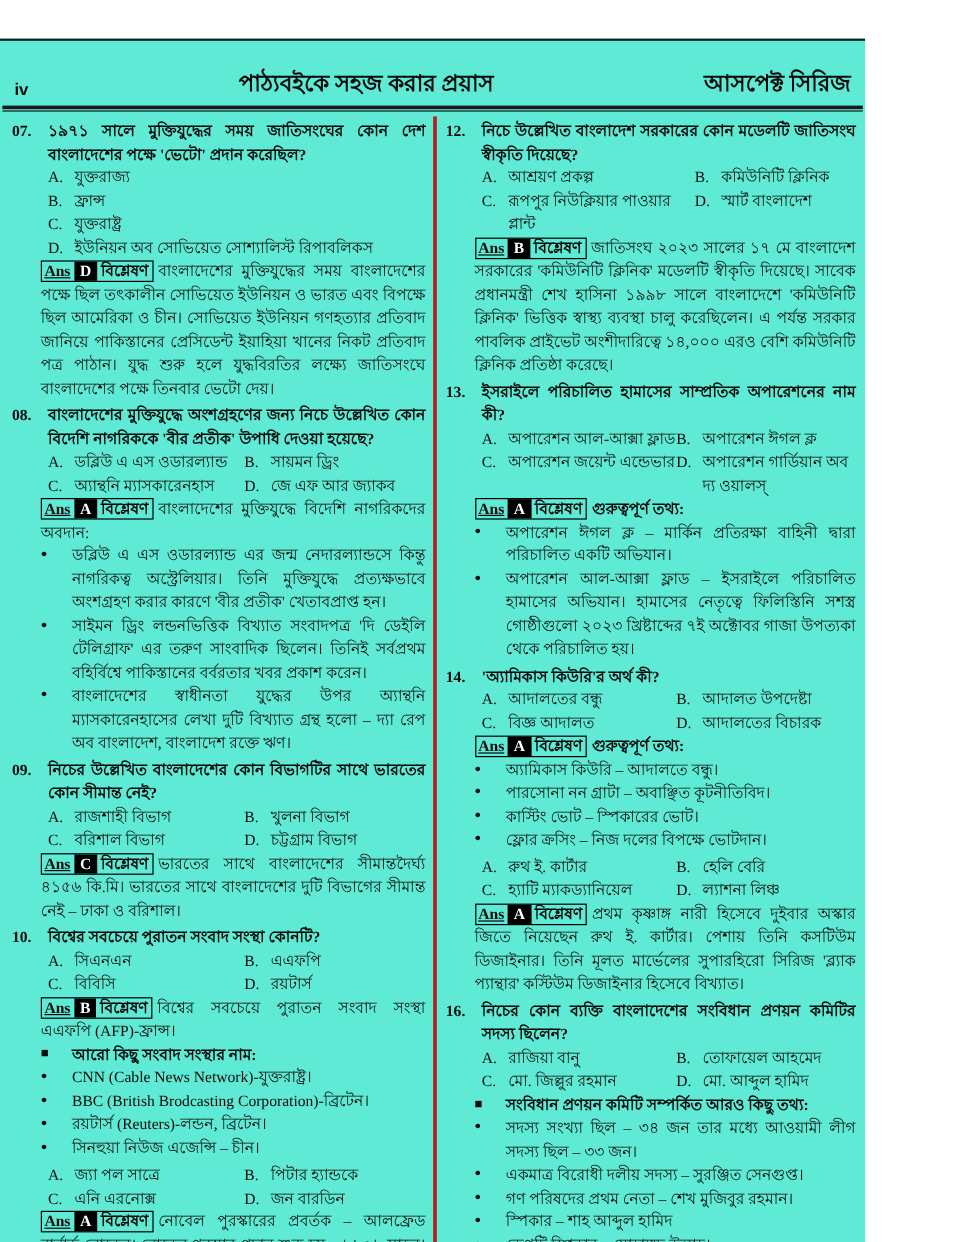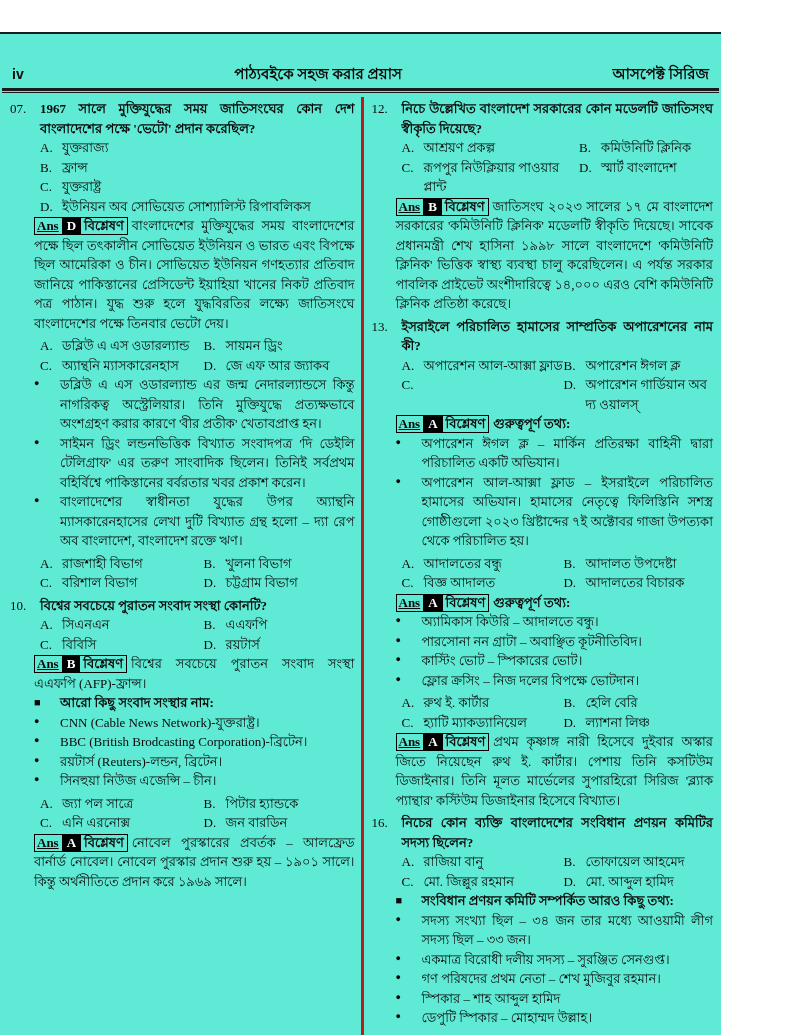--- a/index.html
+++ b/index.html
@@ -10,32 +10,32 @@
     font-family:"Liberation Serif", serif;
     font-size:13px; line-height:1.5;
   }
   .page { position:relative; width:721px; height:1035px; overflow:hidden; background:#5eead4;margin-top:32px; }
   .top-edge { height:2px; background:#1c1c1c; }
 
   
   .header { display:flex; justify-content:space-between; align-items:flex-end;
             padding:2px 12px 3px 12px; height:54px; }
   .header .pnum { font-weight:bold; font-family:"Liberation Sans", sans-serif; font-size:14px; }
-  .header .ctitle, .header .rtitle { font-weight:bold; font-size:15px;text-align:center; }
+  .header .ctitle, .header .rtitle { font-weight:bold; font-size:19px;text-align:center; }
   .header-rule { height:5px; border-top:3px solid #1a1a1a; border-bottom:1px solid #1a1a1a; margin:0 2px; }
 
   
   .content { display:flex; align-items:stretch; padding:4px 2px 0 2px; height:942px; overflow:hidden; }
   .col { width:50%; padding:2px 6px 0 8px; }
   .col-right { border-left:3px solid #b91c1c; }
 
   
   .q { margin-bottom:3px; }
   .q-head { display:flex; }
-  .q-num { width:30px; flex:0 0 30px; font-weight:normal; }
+  .q-num { width:30px; flex:0 0 30px; font-weight:bold; }
   .q-text { flex:1; font-weight:bold; text-align:justify; }
   .opts { margin-left:30px; }
   .opt { display:flex; }
   .opt .lab { flex:0 0 22px; }
   .opts.two-col { display:grid; grid-template-columns:52% 48%; }
   .opts.two-col.wide-c { grid-template-columns:57% 43%; }
 
   .ans-para { margin-left:24px; text-align:justify; }
   .ans-badge { display:inline-block; border:1.5px solid #000; padding:0 3px 0 2px;
                font-weight:bold; line-height:1.25; white-space:nowrap; margin-right:4px; }
@@ -72,21 +72,21 @@
   </div>
   <div class="header-rule"></div>
 
   <div class="content">
 
     <div class="col col-left">
 
       <div class="q">
         <div class="q-head">
           <span class="q-num">07.</span>
-          <span class="q-text">1967 সালে মুক্তিযুদ্ধের সময় জাতিসংঘের কোন দেশ বাংলাদেশের পক্ষে 'ভেটো' প্রদান করেছিল?</span>
+          <span class="q-text">১৯৭১ সালে মুক্তিযুদ্ধের সময় জাতিসংঘের কোন দেশ বাংলাদেশের পক্ষে 'ভেটো' প্রদান করেছিল?</span>
         </div>
         <div class="opts">
           <div class="opt">
               <span class="lab">A.</span>
               <span>যুক্তরাজ্য</span>
             </div>
           <div class="opt">
               <span class="lab">B.</span>
               <span>ফ্রান্স</span>
             </div>
@@ -98,70 +98,84 @@
               <span class="lab">D.</span>
               <span>ইউনিয়ন অব সোভিয়েত সোশ্যালিস্ট রিপাবলিকস</span>
             </div>
         </div>
         <div class="ans-para">
           <span class="ans-badge"><span class="ans-word">Ans</span><span class="ans-letter">D</span><span class="ans-analysis">বিশ্লেষণ</span></span><span class="ans-text">বাংলাদেশের মুক্তিযুদ্ধের সময় বাংলাদেশের পক্ষে ছিল তৎকালীন সোভিয়েত ইউনিয়ন ও ভারত এবং বিপক্ষে ছিল আমেরিকা ও চীন। সোভিয়েত ইউনিয়ন গণহত্যার প্রতিবাদ জানিয়ে পাকিস্তানের প্রেসিডেন্ট ইয়াহিয়া খানের নিকট প্রতিবাদ পত্র পাঠান। যুদ্ধ শুরু হলে যুদ্ধবিরতির লক্ষ্যে জাতিসংঘে বাংলাদেশের পক্ষে তিনবার ভেটো দেয়।</span>
         </div>
       </div>
 
       <div class="q">
+        <div class="q-head">
+          <span class="q-num">08.</span>
+          <span class="q-text">বাংলাদেশের মুক্তিযুদ্ধে অংশগ্রহণের জন্য নিচে উল্লেখিত কোন বিদেশি নাগরিককে 'বীর প্রতীক' উপাধি দেওয়া হয়েছে?</span>
+        </div>
         <div class="opts two-col">
           <div class="opt">
               <span class="lab">A.</span>
               <span>ডব্লিউ এ এস ওডারল্যান্ড</span>
             </div>
           <div class="opt">
               <span class="lab">B.</span>
               <span>সায়মন ড্রিং</span>
             </div>
           <div class="opt">
               <span class="lab">C.</span>
               <span>অ্যান্থনি ম্যাসকারেনহাস</span>
             </div>
           <div class="opt">
               <span class="lab">D.</span>
               <span>জে এফ আর জ্যাকব</span>
             </div>
         </div>
+        <div class="ans-para">
+          <span class="ans-badge"><span class="ans-word">Ans</span><span class="ans-letter">A</span><span class="ans-analysis">বিশ্লেষণ</span></span><span class="ans-text">বাংলাদেশের মুক্তিযুদ্ধে বিদেশি নাগরিকদের অবদান:</span>
+        </div>
         <div class="b-row">
             <span class="b-dot">●</span>
             <span class="b-text">ডব্লিউ এ এস ওডারল্যান্ড এর জন্ম নেদারল্যান্ডসে কিন্তু নাগরিকত্ব অস্ট্রেলিয়ার। তিনি মুক্তিযুদ্ধে প্রত্যক্ষভাবে অংশগ্রহণ করার কারণে 'বীর প্রতীক' খেতাবপ্রাপ্ত হন।</span>
           </div>
         <div class="b-row">
             <span class="b-dot">●</span>
             <span class="b-text">সাইমন ড্রিং লন্ডনভিত্তিক বিখ্যাত সংবাদপত্র 'দি ডেইলি টেলিগ্রাফ' এর তরুণ সাংবাদিক ছিলেন। তিনিই সর্বপ্রথম বহির্বিশ্বে পাকিস্তানের বর্বরতার খবর প্রকাশ করেন।</span>
           </div>
         <div class="b-row">
             <span class="b-dot">●</span>
             <span class="b-text">বাংলাদেশের স্বাধীনতা যুদ্ধের উপর অ্যান্থনি ম্যাসকারেনহাসের লেখা দুটি বিখ্যাত গ্রন্থ হলো – দ্যা রেপ অব বাংলাদেশ, বাংলাদেশ রক্তে ঋণ।</span>
           </div>
       </div>
 
       <div class="q">
+        <div class="q-head">
+          <span class="q-num">09.</span>
+          <span class="q-text">নিচের উল্লেখিত বাংলাদেশের কোন বিভাগটির সাথে ভারতের কোন সীমান্ত নেই?</span>
+        </div>
         <div class="opts two-col">
           <div class="opt">
               <span class="lab">A.</span>
               <span>রাজশাহী বিভাগ</span>
             </div>
           <div class="opt">
               <span class="lab">B.</span>
               <span>খুলনা বিভাগ</span>
             </div>
           <div class="opt">
               <span class="lab">C.</span>
               <span>বরিশাল বিভাগ</span>
             </div>
           <div class="opt">
               <span class="lab">D.</span>
               <span>চট্টগ্রাম বিভাগ</span>
             </div>
+        </div>
+        <div class="ans-para">
+          <span class="ans-badge"><span class="ans-word">Ans</span><span class="ans-letter">C</span><span class="ans-analysis">বিশ্লেষণ</span></span><span class="ans-text">ভারতের সাথে বাংলাদেশের সীমান্তদৈর্ঘ্য ৪১৫৬ কি.মি। ভারতের সাথে বাংলাদেশের দুটি বিভাগের সীমান্ত নেই – ঢাকা ও বরিশাল।</span>
         </div>
       </div>
 
       <div class="q">
         <div class="q-head">
           <span class="q-num">10.</span>
           <span class="q-text">বিশ্বের সবচেয়ে পুরাতন সংবাদ সংস্থা কোনটি?</span>
         </div>
         <div class="opts two-col">
           <div class="opt">
@@ -272,40 +286,45 @@
           <div class="opt">
               <span class="lab">A.</span>
               <span>অপারেশন আল-আক্সা ফ্লাড</span>
             </div>
           <div class="opt">
               <span class="lab">B.</span>
               <span>অপারেশন ঈগল ক্ল</span>
             </div>
           <div class="opt">
               <span class="lab">C.</span>
+              <span>অপারেশন জয়েন্ট এন্ডেভার</span>
             </div>
           <div class="opt">
               <span class="lab">D.</span>
               <span>অপারেশন গার্ডিয়ান অব দ্য ওয়ালস্</span>
             </div>
         </div>
         <div class="ans-para">
           <span class="ans-badge"><span class="ans-word">Ans</span><span class="ans-letter">A</span><span class="ans-analysis">বিশ্লেষণ</span></span><span class="ans-text" style="font-weight:bold">গুরুত্বপূর্ণ তথ্য:</span>
         </div>
         <div class="b-row">
             <span class="b-dot">●</span>
             <span class="b-text">অপারেশন ঈগল ক্ল – মার্কিন প্রতিরক্ষা বাহিনী দ্বারা পরিচালিত একটি অভিযান।</span>
           </div>
         <div class="b-row">
             <span class="b-dot">●</span>
             <span class="b-text">অপারেশন আল-আক্সা ফ্লাড – ইসরাইলে পরিচালিত হামাসের অভিযান। হামাসের নেতৃত্বে ফিলিস্তিনি সশস্ত্র গোষ্ঠীগুলো ২০২৩ খ্রিষ্টাব্দের ৭ই অক্টোবর গাজা উপত্যকা থেকে পরিচালিত হয়।</span>
           </div>
       </div>
 
       <div class="q">
+        <div class="q-head">
+          <span class="q-num">14.</span>
+          <span class="q-text">'অ্যামিকাস কিউরি'র অর্থ কী?</span>
+        </div>
         <div class="opts two-col">
           <div class="opt">
               <span class="lab">A.</span>
               <span>আদালতের বন্ধু</span>
             </div>
           <div class="opt">
               <span class="lab">B.</span>
               <span>আদালত উপদেষ্টা</span>
             </div>
           <div class="opt">

